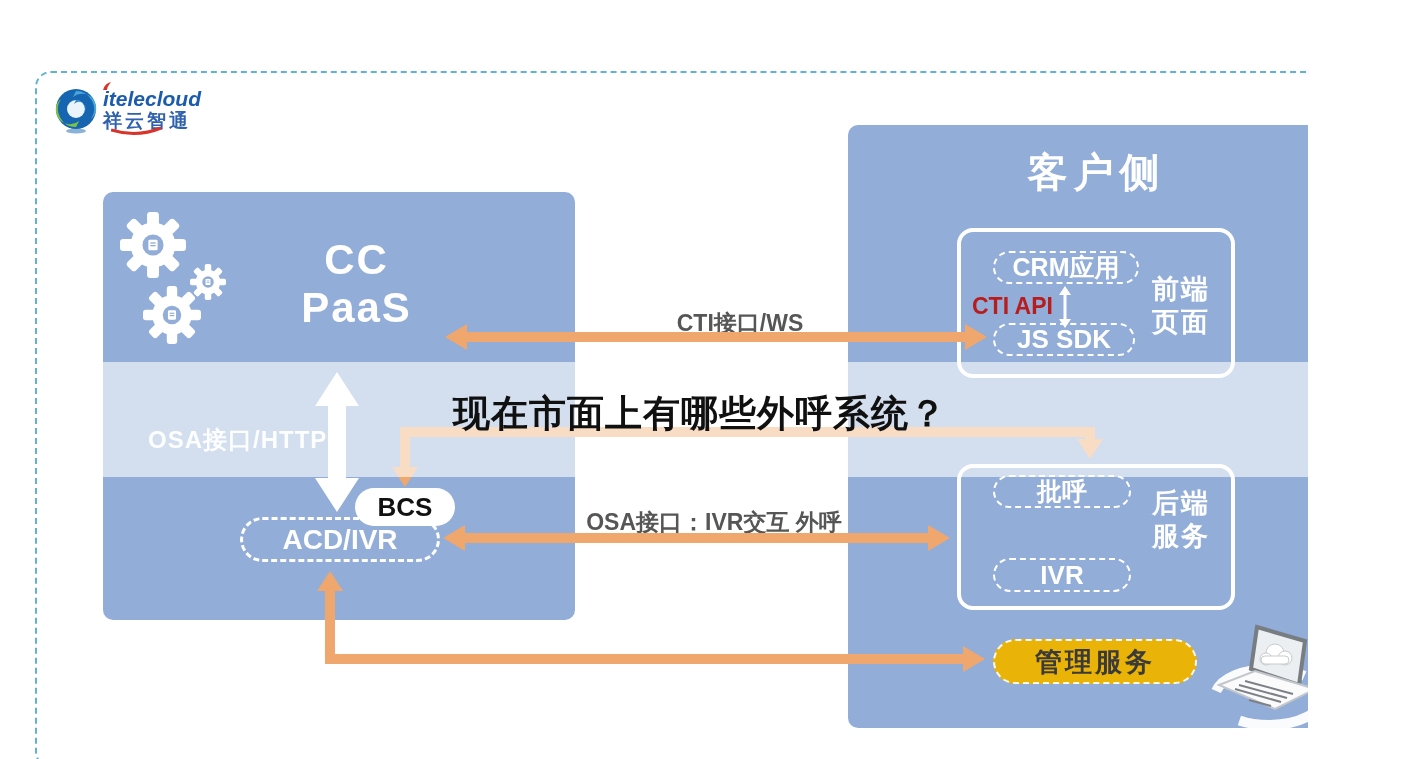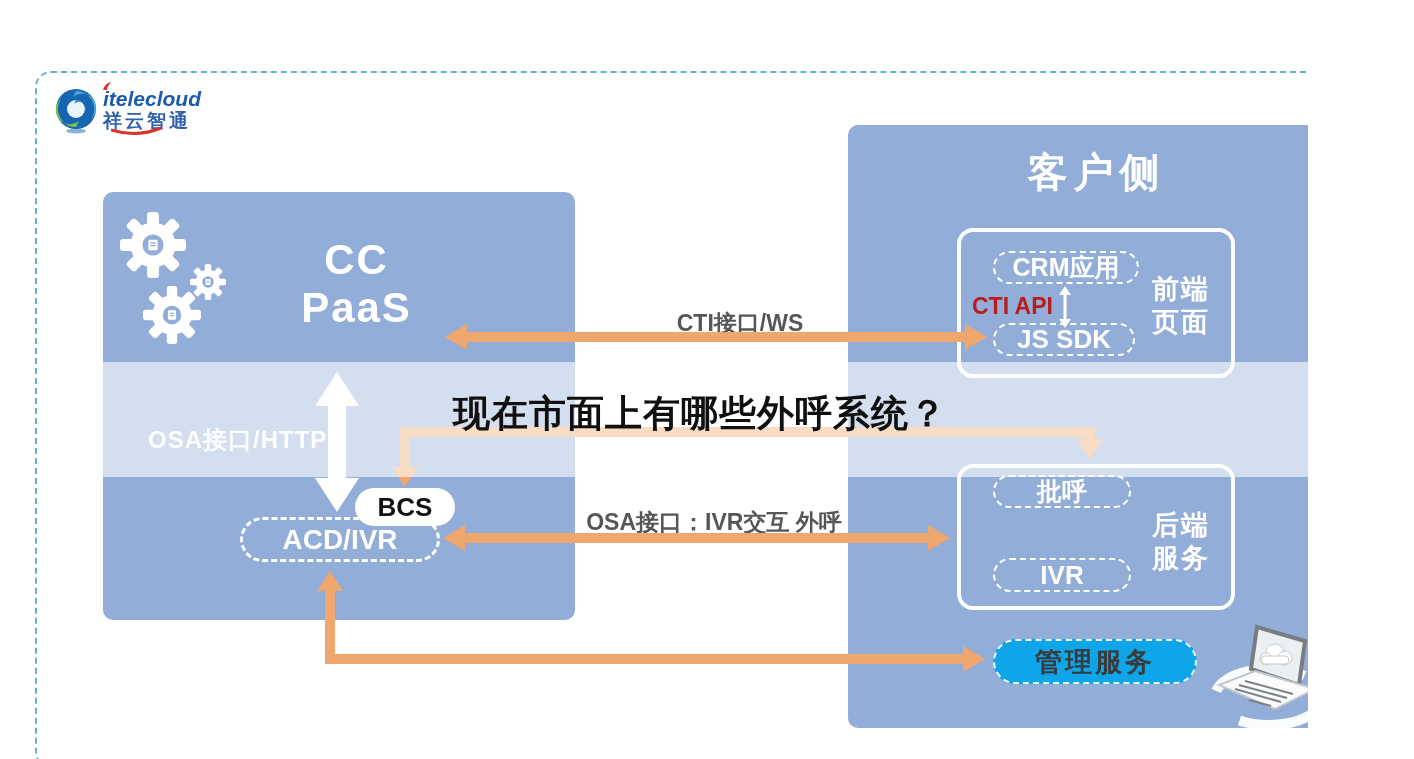--- a/index.html
+++ b/index.html
@@ -33,21 +33,21 @@
   .arrow-head { position:absolute; width:0; height:0; border-style:solid; }
   .head-left  { border-width:13px 22px 13px 0; border-color:transparent #f0a76d transparent transparent; }
   .head-right { border-width:13px 0 13px 22px; border-color:transparent transparent transparent #f0a76d; }
   .head-down  { border-width:20px 13px 0 13px; border-color:#f0a76d transparent transparent transparent; }
   .head-up    { border-width:0 13px 20px 13px; border-color:transparent transparent #f0a76d transparent; }
 
   #question-title { position:absolute; left:420px; top:349px; width:560px; text-align:center;
     font-size:37px; font-weight:900; color:#101010; z-index:6; letter-spacing:1px; }
 
   #mgmt-pill { position:absolute; left:993px; top:599px; width:204px; height:45px;
-    background:#0ea5e9; border:2px dashed rgba(255,255,255,0.9); border-radius:26px;
+    background:#eab308; border:2px dashed rgba(255,255,255,0.9); border-radius:26px;
     display:flex; align-items:center; justify-content:center;
     color:#3a3a3a; font-weight:800; font-size:27px; letter-spacing:3px; z-index:4; }
 
   #logo { position:absolute; left:55px; top:48px; z-index:4; display:flex; }
   #logo-text { margin-left:6px; position:relative; }
   #brand-name { color:#1c5cae; font-weight:900; font-style:italic; font-size:21px; line-height:22px; }
   #brand-name-cn { color:#2f62ae; font-weight:900; font-size:19px; line-height:21px; letter-spacing:3px; }
 
   .abs { position:absolute; }
 </style>
@@ -144,21 +144,21 @@
   </svg>
   <div class="pill-dashed" style="left:993px; top:283px; width:142px; height:33px; font-size:26px; border-width:2.5px;">JS SDK</div>
   <div class="side-label" style="left:1152px; top:233px;">
     <div>前端</div>
     <div>页面</div>
   </div>
 
   <div class="group-box" style="left:957px; top:424px; width:278px; height:146px;"></div>
   <div class="pill-dashed" style="left:993px; top:435px; width:138px; height:33px; font-size:25px; border-width:2.5px;">批呼</div>
   <div class="pill-dashed" style="left:993px; top:518px; width:138px; height:34px; font-size:26px; border-width:2.5px;">IVR</div>
-  <div class="side-label" style="left:1152px; top:469px;">
+  <div class="side-label" style="left:1152px; top:447px;">
     <div>后端</div>
     <div>服务</div>
   </div>
 
   <div id="mgmt-pill">管理服务</div>
 
   <svg class="abs z4" style="left:1205px; top:583px" width="132" height="112" viewBox="0 0 132 112">
     <ellipse cx="64" cy="74" rx="54" ry="28" fill="none" stroke="#ffffff" stroke-width="10" stroke-dasharray="96 42" opacity="0.95"></ellipse>
     <polygon points="52,4 100,18 94,62 46,46" fill="#eceff1" stroke="#787d82" stroke-width="4"></polygon>
     <g fill="#ffffff" stroke="#c7cacd" stroke-width="1">

